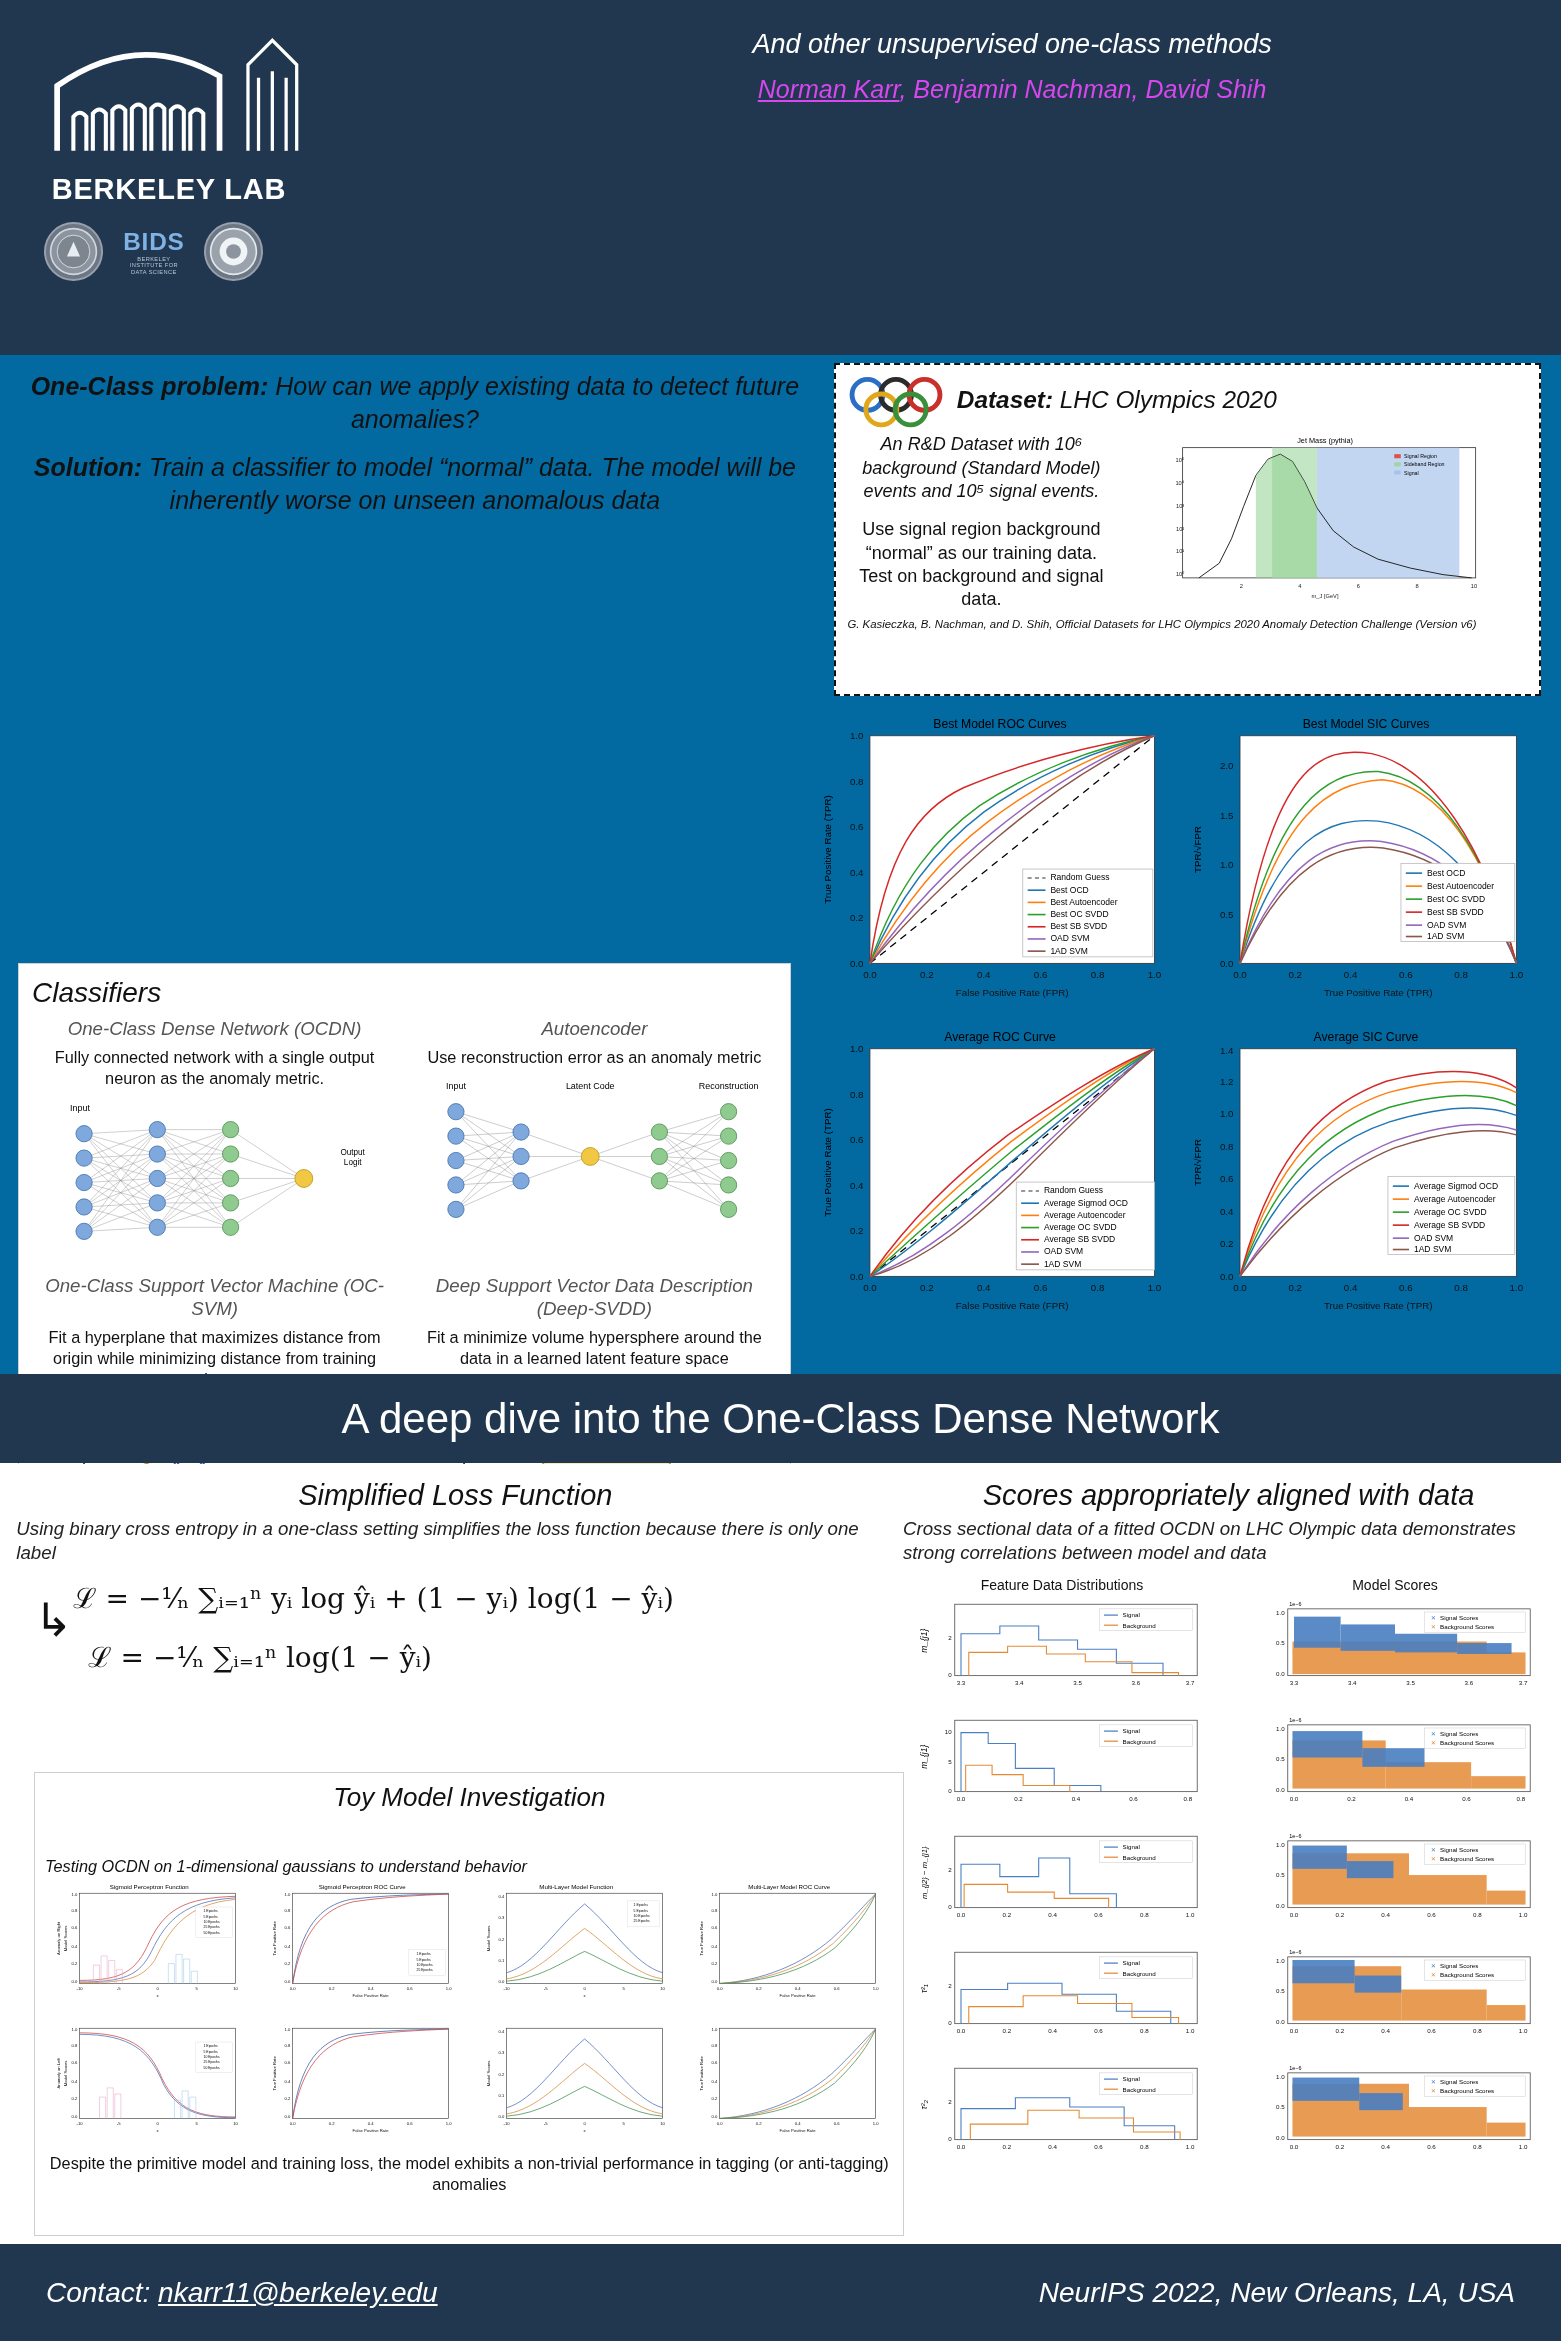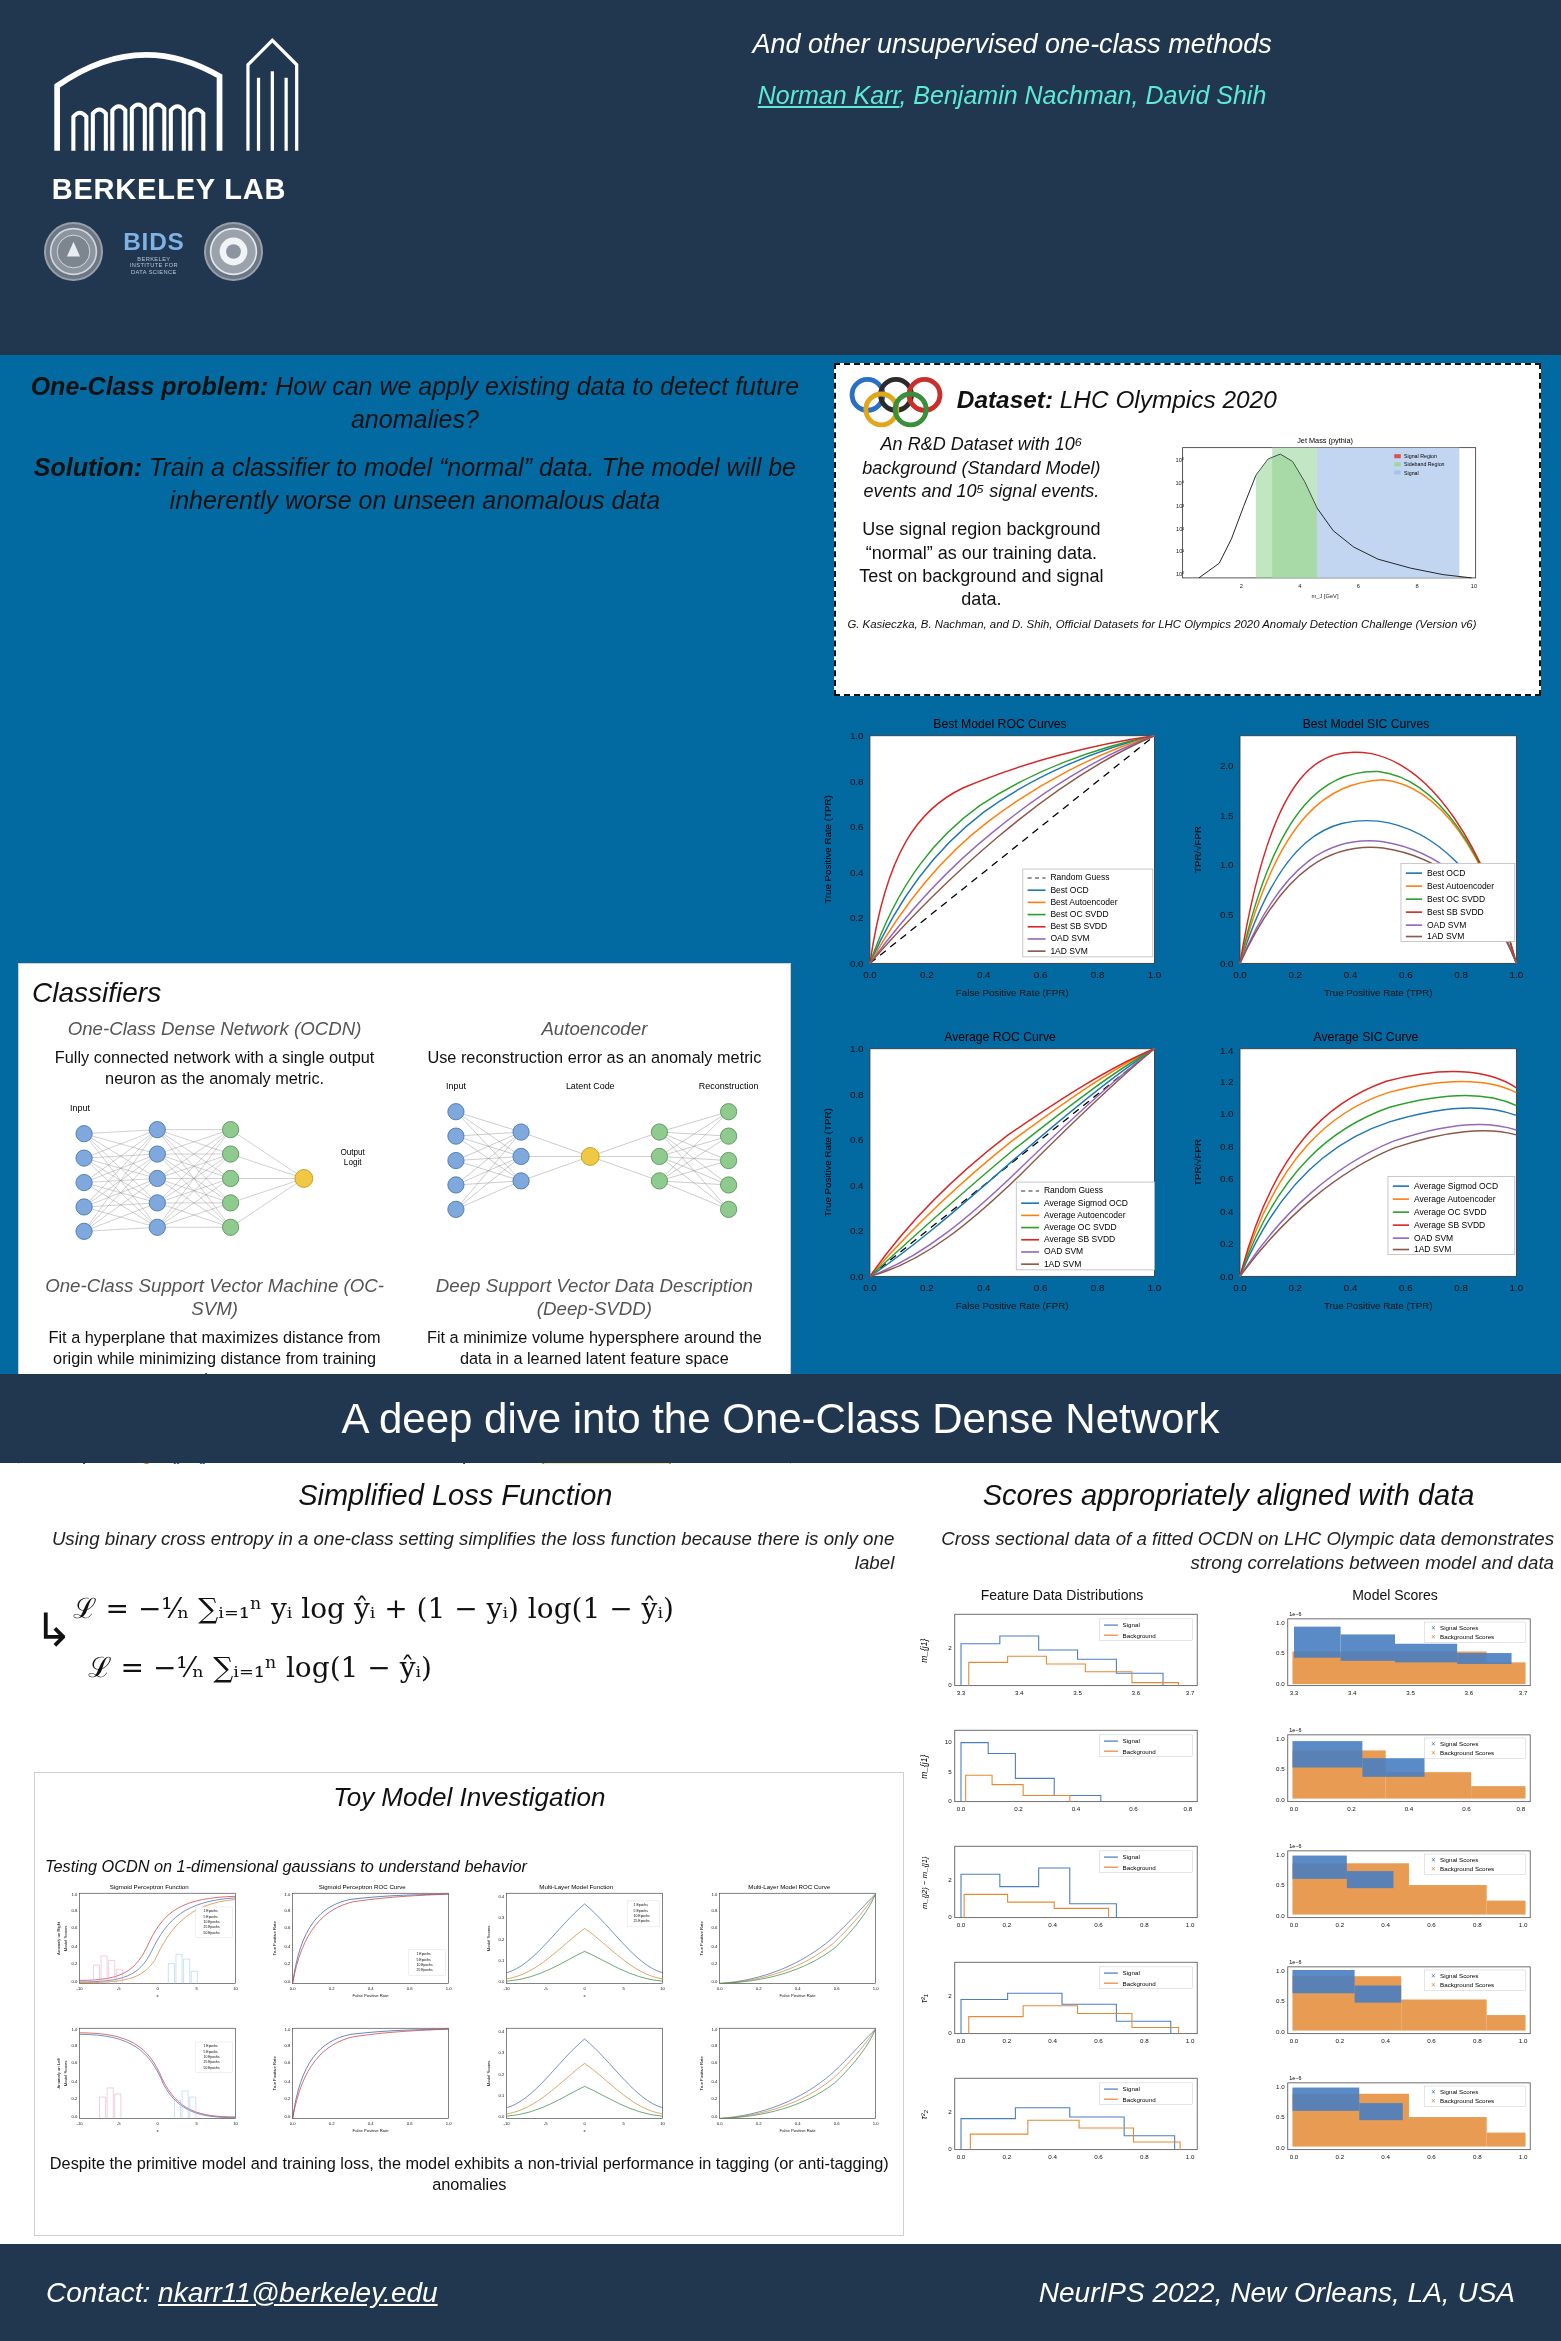--- a/index.html
+++ b/index.html
@@ -41,21 +41,21 @@
   .seal.bids { border-radius:3.3px; background:#20374f; border:none; }
   .bids-mark { color:#7fb2e5; font-size:24.4px; font-weight:bold; letter-spacing:0.8px;}
   .bids-sub { color:#b9c6d4; font-size:5.7px; letter-spacing:0.4px; }
 
   .title-col { flex:1; padding:24.4px 33px 0 8.1px; text-align:center; }
   .ptitle {
     color:#fff; font-size:46px; line-height:1.12; font-weight:400;
     letter-spacing:0.2px;
   }
   .psubtitle { color:#fff; font-style:italic; font-size:27px; margin-top:5px; }
-  .pauthors { color:#5eead4; font-style:italic; font-size:25px; margin-top:21px; }
+  .pauthors { color:#d946ef; font-style:italic; font-size:25px; margin-top:15px; }
   .pauthors u { text-decoration:underline; }
 
   
   .sec1 { position:absolute; left:0; top:355px; width:1561px; height:1019px; background:#0369a1; }
 
   .intro {
     position:absolute; left:24.4px; top:14.6px; width:781px;
     text-align:center; font-size:25px; line-height:1.33; font-style:italic;
   }
   .intro b { font-style:italic; font-weight:bold; }
@@ -98,21 +98,21 @@
     position:absolute; left:0; top:1374px; width:1561px; height:89px;
     background:#20374f; color:#fff; display:flex; align-items:center; justify-content:center;
     font-size:42px;
   }
 
   
   .sec2 { position:absolute; left:0; top:1464px; width:1561px; height:781px; background:#fff; }
   .s2-left { position:absolute; left:16.3px; top:14.6px; width:878px; }
   .s2-right { position:absolute; left:903px; top:14.6px; width:651px; }
   .s2-h { text-align:center; font-size:29px; font-style:italic; }
-  .s2-sub { text-align:right; font-size:18.7px; font-style:italic; color:#222; margin-top:15px; line-height:1.3; }
+  .s2-sub { text-align:left; font-size:18.7px; font-style:italic; color:#222; margin-top:5px; line-height:1.3; }
   .eqbox { margin-top:13px; position:relative; height:122px; }
   .eq { font-family:"DejaVu Serif", serif; font-size:28px; }
   .eq1 { position:absolute; left:57px; top:0; }
   .eq2 { position:absolute; left:72px; top:59px; }
   .arrow { position:absolute; left:18px; top:14.6px; font-size:46px; color:#111; }
 
   .toybox { position:absolute; left:18px; top:293px; width:870px; height:464px; border:1.6px solid #cfcfcf; padding:6.5px 9.8px; }
   .toybox h3 { text-align:center; font-size:26px; font-style:italic; font-weight:400; margin:3.3px 0 1.6px; }
   .toybox .sub { text-align:left; font-size:16.3px; font-style:italic; margin-bottom:4.9px;margin-top:44px; }
   .toy-grid { display:grid; grid-template-columns:repeat(4,1fr); gap:4.9px; }

